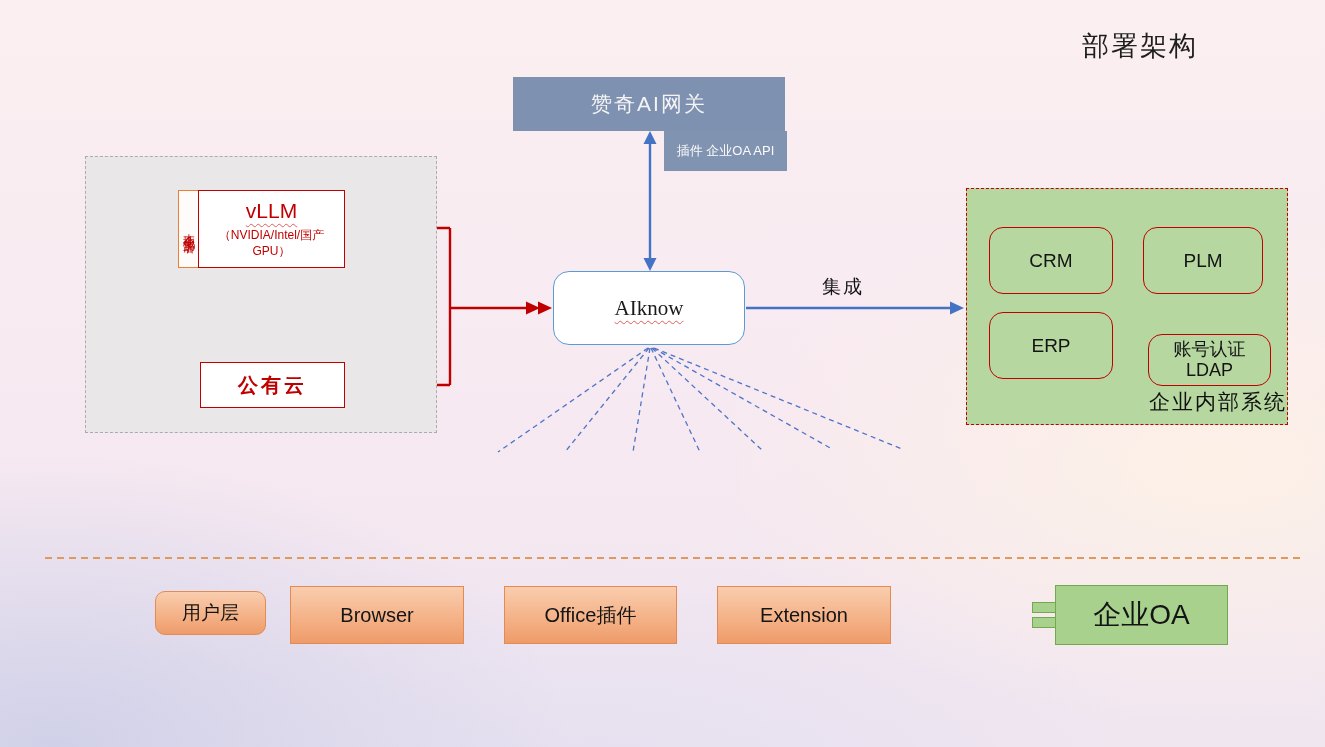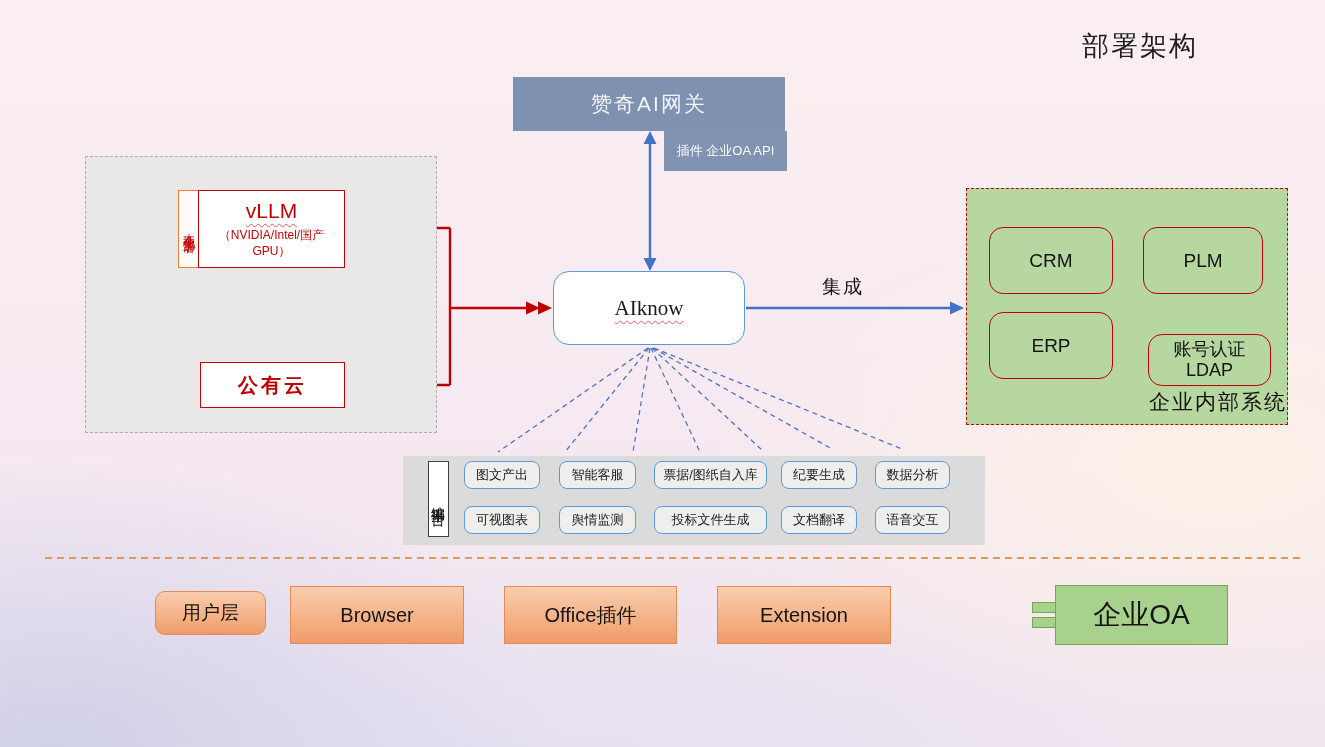--- a/index.html
+++ b/index.html
@@ -128,33 +128,20 @@
     <div class="center sys-box sys-erp">
       <span class="l1">ERP</span>
     </div>
     <div class="center sys-box sys-ldap">
       <span class="l2">账号认证</span>
       <span class="l2">LDAP</span>
     </div>
     <div class="green-caption">企业内部系统</div>
   </div>
 
-  <div class="abs orch-panel">
-    <div class="center vtext orch-tag">编排平台</div>
-    <div class="center chip r1 c1">图文产出</div>
-    <div class="center chip r1 c2">智能客服</div>
-    <div class="center chip r1 c3">票据/图纸自入库</div>
-    <div class="center chip r1 c4">纪要生成</div>
-    <div class="center chip r1 c5">数据分析</div>
-    <div class="center chip r2 c1">可视图表</div>
-    <div class="center chip r2 c2">舆情监测</div>
-    <div class="center chip r2 c3">投标文件生成</div>
-    <div class="center chip r2 c4">文档翻译</div>
-    <div class="center chip r2 c5">语音交互</div>
-  </div>
 
   <div class="abs center orange-box user-tag">用户层</div>
   <div class="abs center orange-box browser-box">Browser</div>
   <div class="abs center orange-box office-box">Office插件</div>
   <div class="abs center orange-box extension-box">Extension</div>
   <div class="abs oa-tab oa-tab1"></div>
   <div class="abs oa-tab oa-tab2"></div>
   <div class="abs center oa-box">企业OA</div>
 
 </div>

